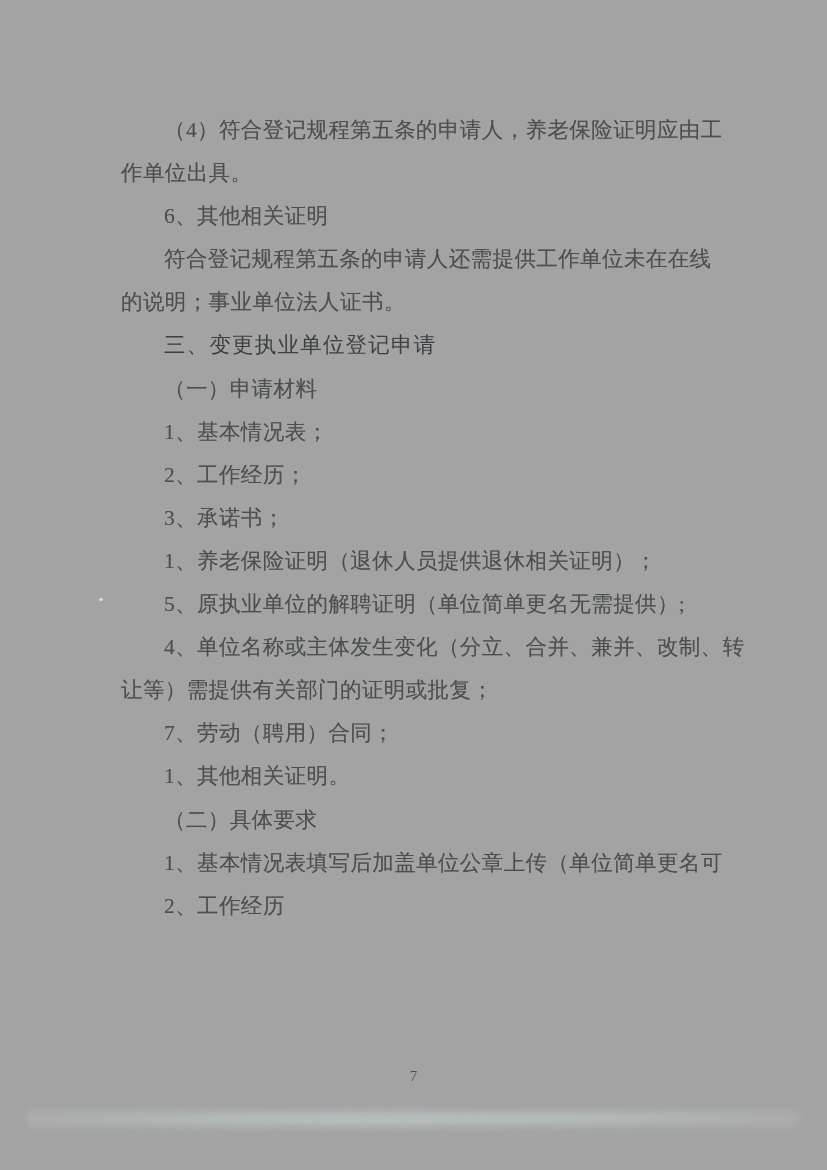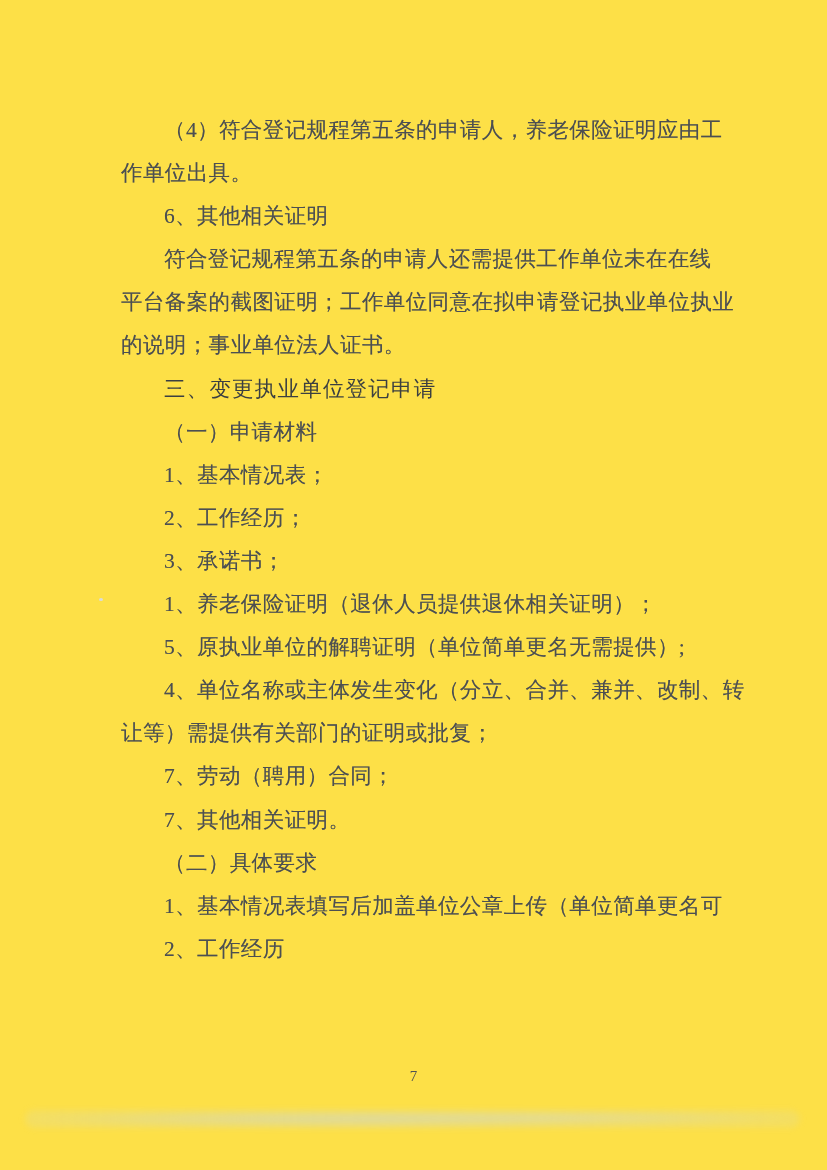--- a/index.html
+++ b/index.html
@@ -4,21 +4,21 @@
 <style>
   html, body {
     margin: 0;
     padding: 0;
     background: #ffffff;
   }
   .page {
     position: relative;
     width: 827px;
     height: 1170px;
-    background: #fde047;
+    background: #a3a3a3;
     overflow: hidden;
     font-family: "Liberation Serif", "DejaVu Serif", serif;
   }
   .text-block {
     position: absolute;
     left: 121px;
     top: 109px;
     width: 606px;
   }
   .line {
@@ -82,33 +82,32 @@
 <body>
 
 <div class="page">
 
   <div class="text-block">
 
   <div class="line indent">（4）符合登记规程第五条的申请人，养老保险证明应由工</div>
       <div class="line">作单位出具。</div>
       <div class="line indent">6、其他相关证明</div>
       <div class="line indent">符合登记规程第五条的申请人还需提供工作单位未在在线</div>
-      <div class="line">平台备案的截图证明；工作单位同意在拟申请登记执业单位执业</div>
       <div class="line">的说明；事业单位法人证书。</div>
       <div class="line indent heading">三、变更执业单位登记申请</div>
       <div class="line indent">（一）申请材料</div>
       <div class="line indent">1、基本情况表；</div>
       <div class="line indent">2、工作经历；</div>
       <div class="line indent">3、承诺书；</div>
       <div class="line indent">1、养老保险证明（退休人员提供退休相关证明）；</div>
       <div class="line indent">5、原执业单位的解聘证明（单位简单更名无需提供）;</div>
       <div class="line indent">4、单位名称或主体发生变化（分立、合并、兼并、改制、转</div>
       <div class="line">让等）需提供有关部门的证明或批复；</div>
       <div class="line indent">7、劳动（聘用）合同；</div>
-      <div class="line indent">7、其他相关证明。</div>
+      <div class="line indent">1、其他相关证明。</div>
       <div class="line indent">（二）具体要求</div>
       <div class="line indent">1、基本情况表填写后加盖单位公章上传（单位简单更名可</div>
       <div class="line indent">2、工作经历</div>
     </div>
 
   <div class="page-number">7</div>
 
   <div class="smudge-band"></div>
   <div class="speck"></div>
 

